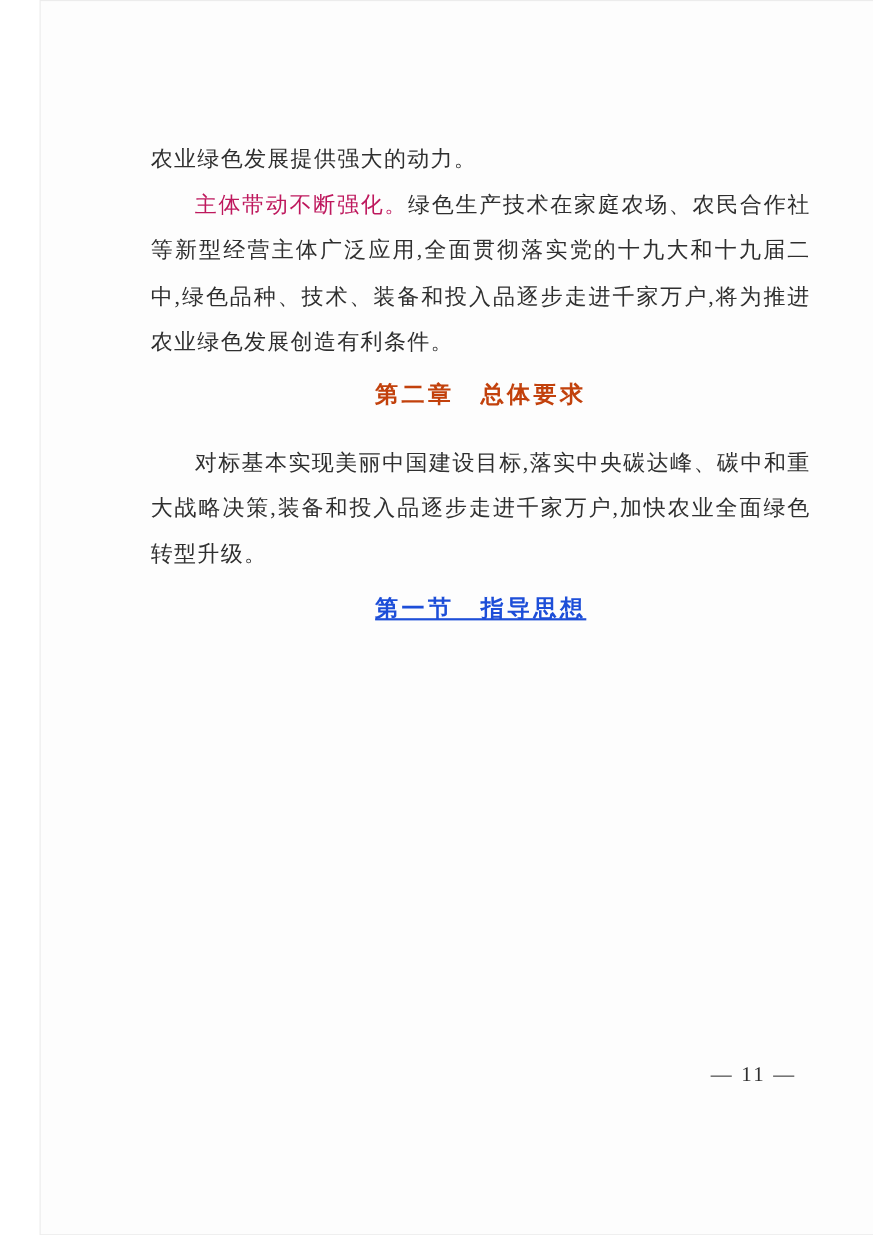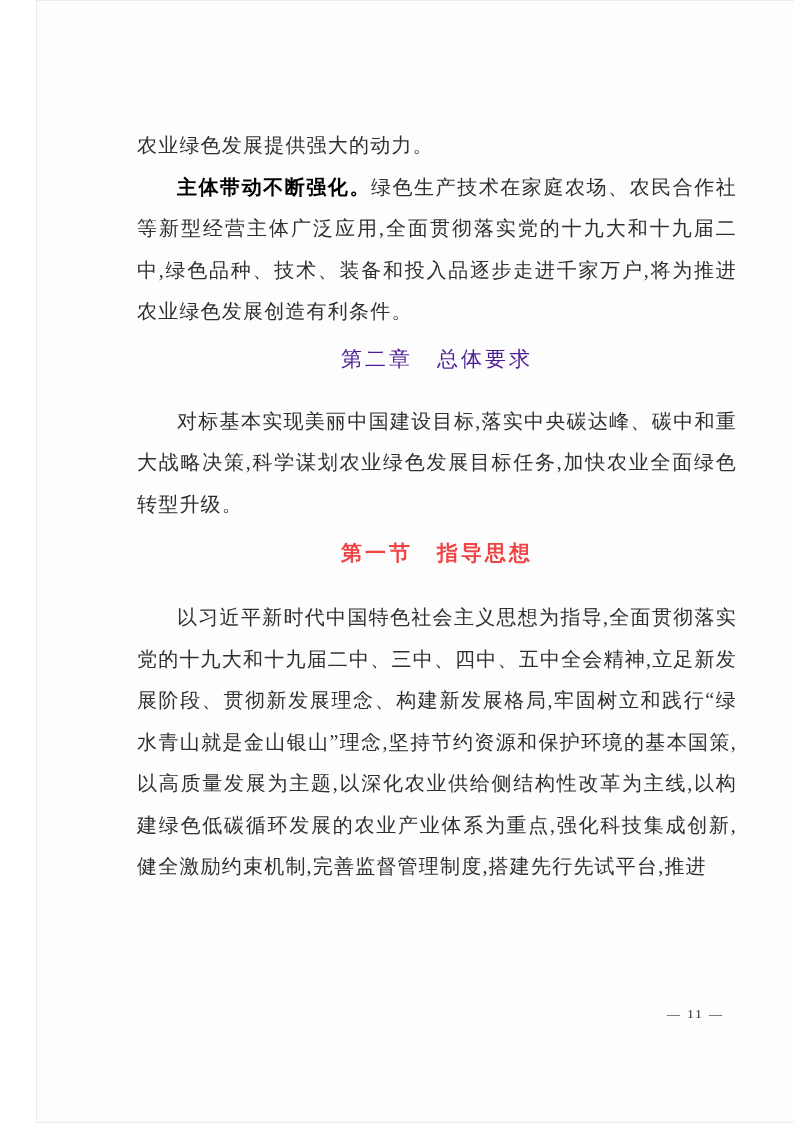--- a/index.html
+++ b/index.html
@@ -31,70 +31,70 @@
     color: #2f2f2f;
     letter-spacing: 1.2px;
     text-align: justify;
     text-justify: inter-character;
     text-indent: 2em;
   }
   .body-text.no-indent {
     text-indent: 0;
   }
   .bold-lead {
-    font-weight: bold;
-    color: #000000;
+    font-weight: normal;
+    color: #be185d;
   }
   .chapter-heading {
     font-family: "Liberation Sans", "DejaVu Sans", sans-serif;
-    font-weight: normal;
+    font-weight: bold;
     font-size: 21px;
-    color: #4c1d95;
+    color: #c2410c;
     text-align: center;
     line-height: 44px;
     letter-spacing: 3px;
     margin-top: 4px;
     margin-bottom: 20px;
   }
   .section-heading {
     font-family: "Liberation Serif", "DejaVu Serif", serif;
     font-weight: bold;
     font-size: 21px;
-    color: #ef4444;
+    color: #1d4ed8;
     text-align: center;
     line-height: 44px;
     letter-spacing: 3px;
     margin-top: 6px;
     margin-bottom: 22px;
+    text-decoration: underline;
   }
   .page-number {
     position: absolute;
-    top: 1005px;
+    top: 966px;
     right: 105px;
-    font-size: 13px;
+    font-size: 19px;
     color: #2f2f2f;
     letter-spacing: 2px;
     font-family: "Liberation Serif", "DejaVu Serif", serif;
   }
 </style>
 </head>
 <body>
 
 <div class="page">
   <div class="content">
 
     <p class="body-text no-indent">农业绿色发展提供强大的动力。</p>
 
     <p class="body-text"><span class="bold-lead">主体带动不断强化。</span><span>绿色生产技术在家庭农场、农民合作社等新型经营主体广泛应用,全面贯彻落实党的十九大和十九届二中,绿色品种、技术、装备和投入品逐步走进千家万户,将为推进农业绿色发展创造有利条件。</span></p>
 
 
     <h2 class="chapter-heading">第二章　总体要求</h2>
 
-    <p class="body-text">对标基本实现美丽中国建设目标,落实中央碳达峰、碳中和重大战略决策,科学谋划农业绿色发展目标任务,加快农业全面绿色转型升级。</p>
+    <p class="body-text">对标基本实现美丽中国建设目标,落实中央碳达峰、碳中和重大战略决策,装备和投入品逐步走进千家万户,加快农业全面绿色转型升级。</p>
 
     <h3 class="section-heading">第一节　指导思想</h3>
 
-    <p class="body-text">以习近平新时代中国特色社会主义思想为指导,全面贯彻落实党的十九大和十九届二中、三中、四中、五中全会精神,立足新发展阶段、贯彻新发展理念、构建新发展格局,牢固树立和践行“绿水青山就是金山银山”理念,坚持节约资源和保护环境的基本国策,以高质量发展为主题,以深化农业供给侧结构性改革为主线,以构建绿色低碳循环发展的农业产业体系为重点,强化科技集成创新,健全激励约束机制,完善监督管理制度,搭建先行先试平台,推进</p>
 
   </div>
 
   <div class="page-number">— 11 —</div>
 </div>
 
 </body></html>

